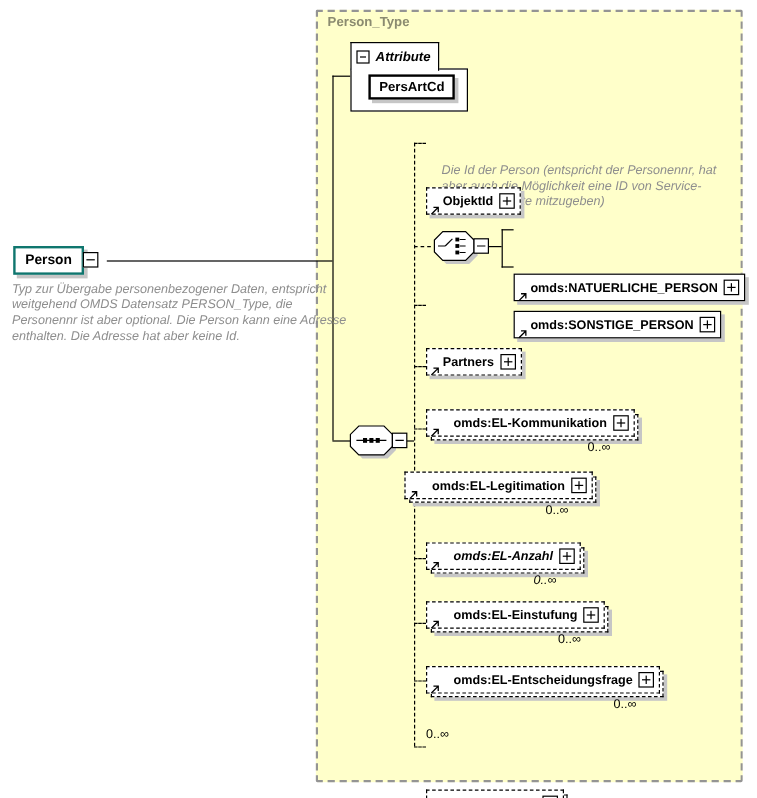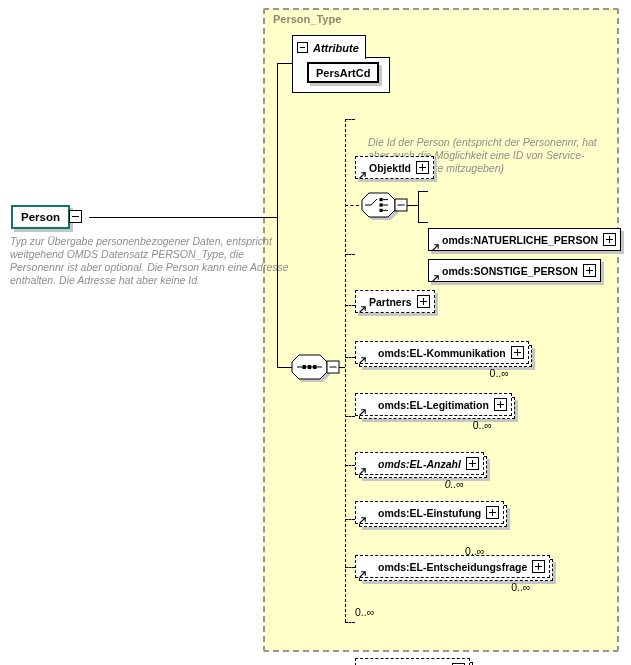--- a/index.html
+++ b/index.html
@@ -178,21 +178,21 @@
         <svg width="9" height="9" viewBox="0 0 9 9">
             <path d="M1.5 7.5 L6.8 2.2 M3.2 1.8 H7.2 V5.8" fill="none" stroke="#000" stroke-width="1.1"></path>
           </svg>
       </span>
       <span>omds:EL-Kommunikation</span>
       <span class="plusbox"></span>
     </div>
     <div class="occ">0..∞</div>
   </div>
 
-  <div class="node" style="left:355px;top:345px;">
+  <div class="node" style="left:337px;top:345px;">
     <div class="box multi">
       <span class="refarrow">
         <svg width="9" height="9" viewBox="0 0 9 9">
             <path d="M1.5 7.5 L6.8 2.2 M3.2 1.8 H7.2 V5.8" fill="none" stroke="#000" stroke-width="1.1"></path>
           </svg>
       </span>
       <span>omds:EL-Legitimation</span>
       <span class="plusbox"></span>
     </div>
     <div class="occ">0..∞</div>
@@ -204,21 +204,21 @@
         <svg width="9" height="9" viewBox="0 0 9 9">
             <path d="M1.5 7.5 L6.8 2.2 M3.2 1.8 H7.2 V5.8" fill="none" stroke="#000" stroke-width="1.1"></path>
           </svg>
       </span>
       <span>omds:EL-Anzahl</span>
       <span class="plusbox"></span>
     </div>
     <div class="occ">0..∞</div>
   </div>
 
-  <div class="node" style="left:355px;top:453px;gap:18px;">
+  <div class="node" style="left:355px;top:453px;">
     <div class="box multi">
       <span class="refarrow">
         <svg width="9" height="9" viewBox="0 0 9 9">
             <path d="M1.5 7.5 L6.8 2.2 M3.2 1.8 H7.2 V5.8" fill="none" stroke="#000" stroke-width="1.1"></path>
           </svg>
       </span>
       <span>omds:EL-Einstufung</span>
       <span class="plusbox"></span>
     </div>
     <div class="occ">0..∞</div>

